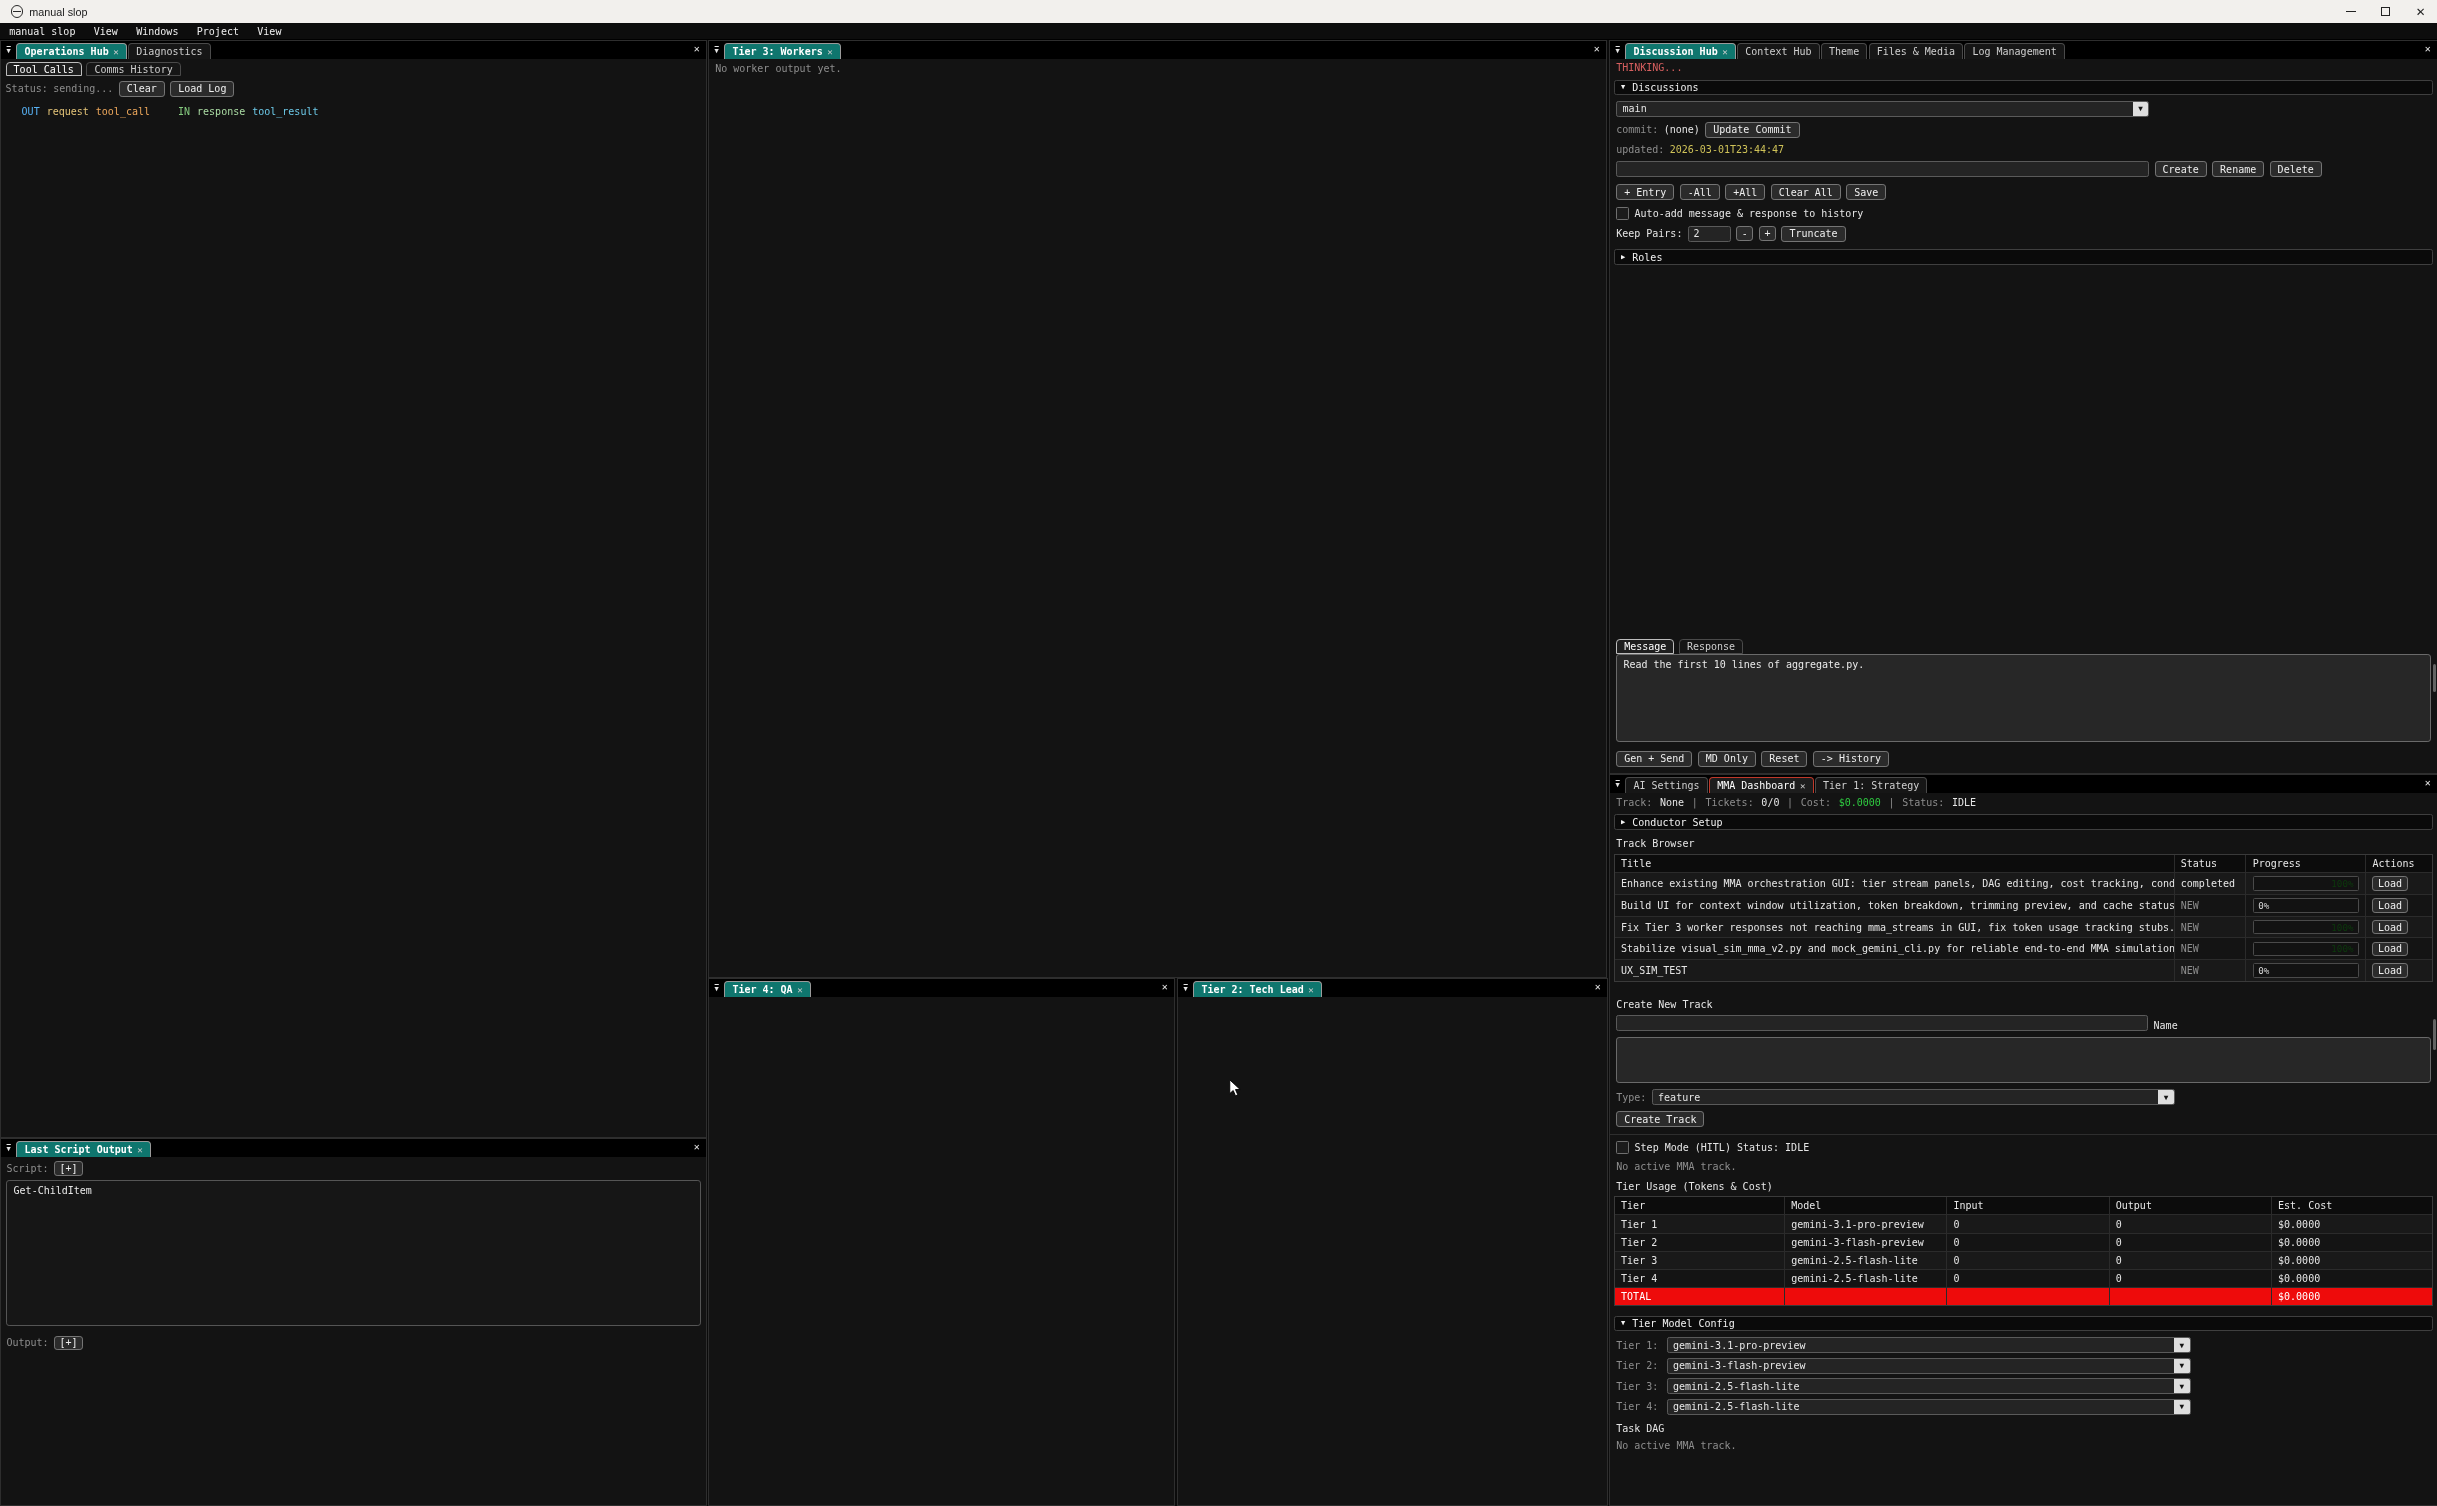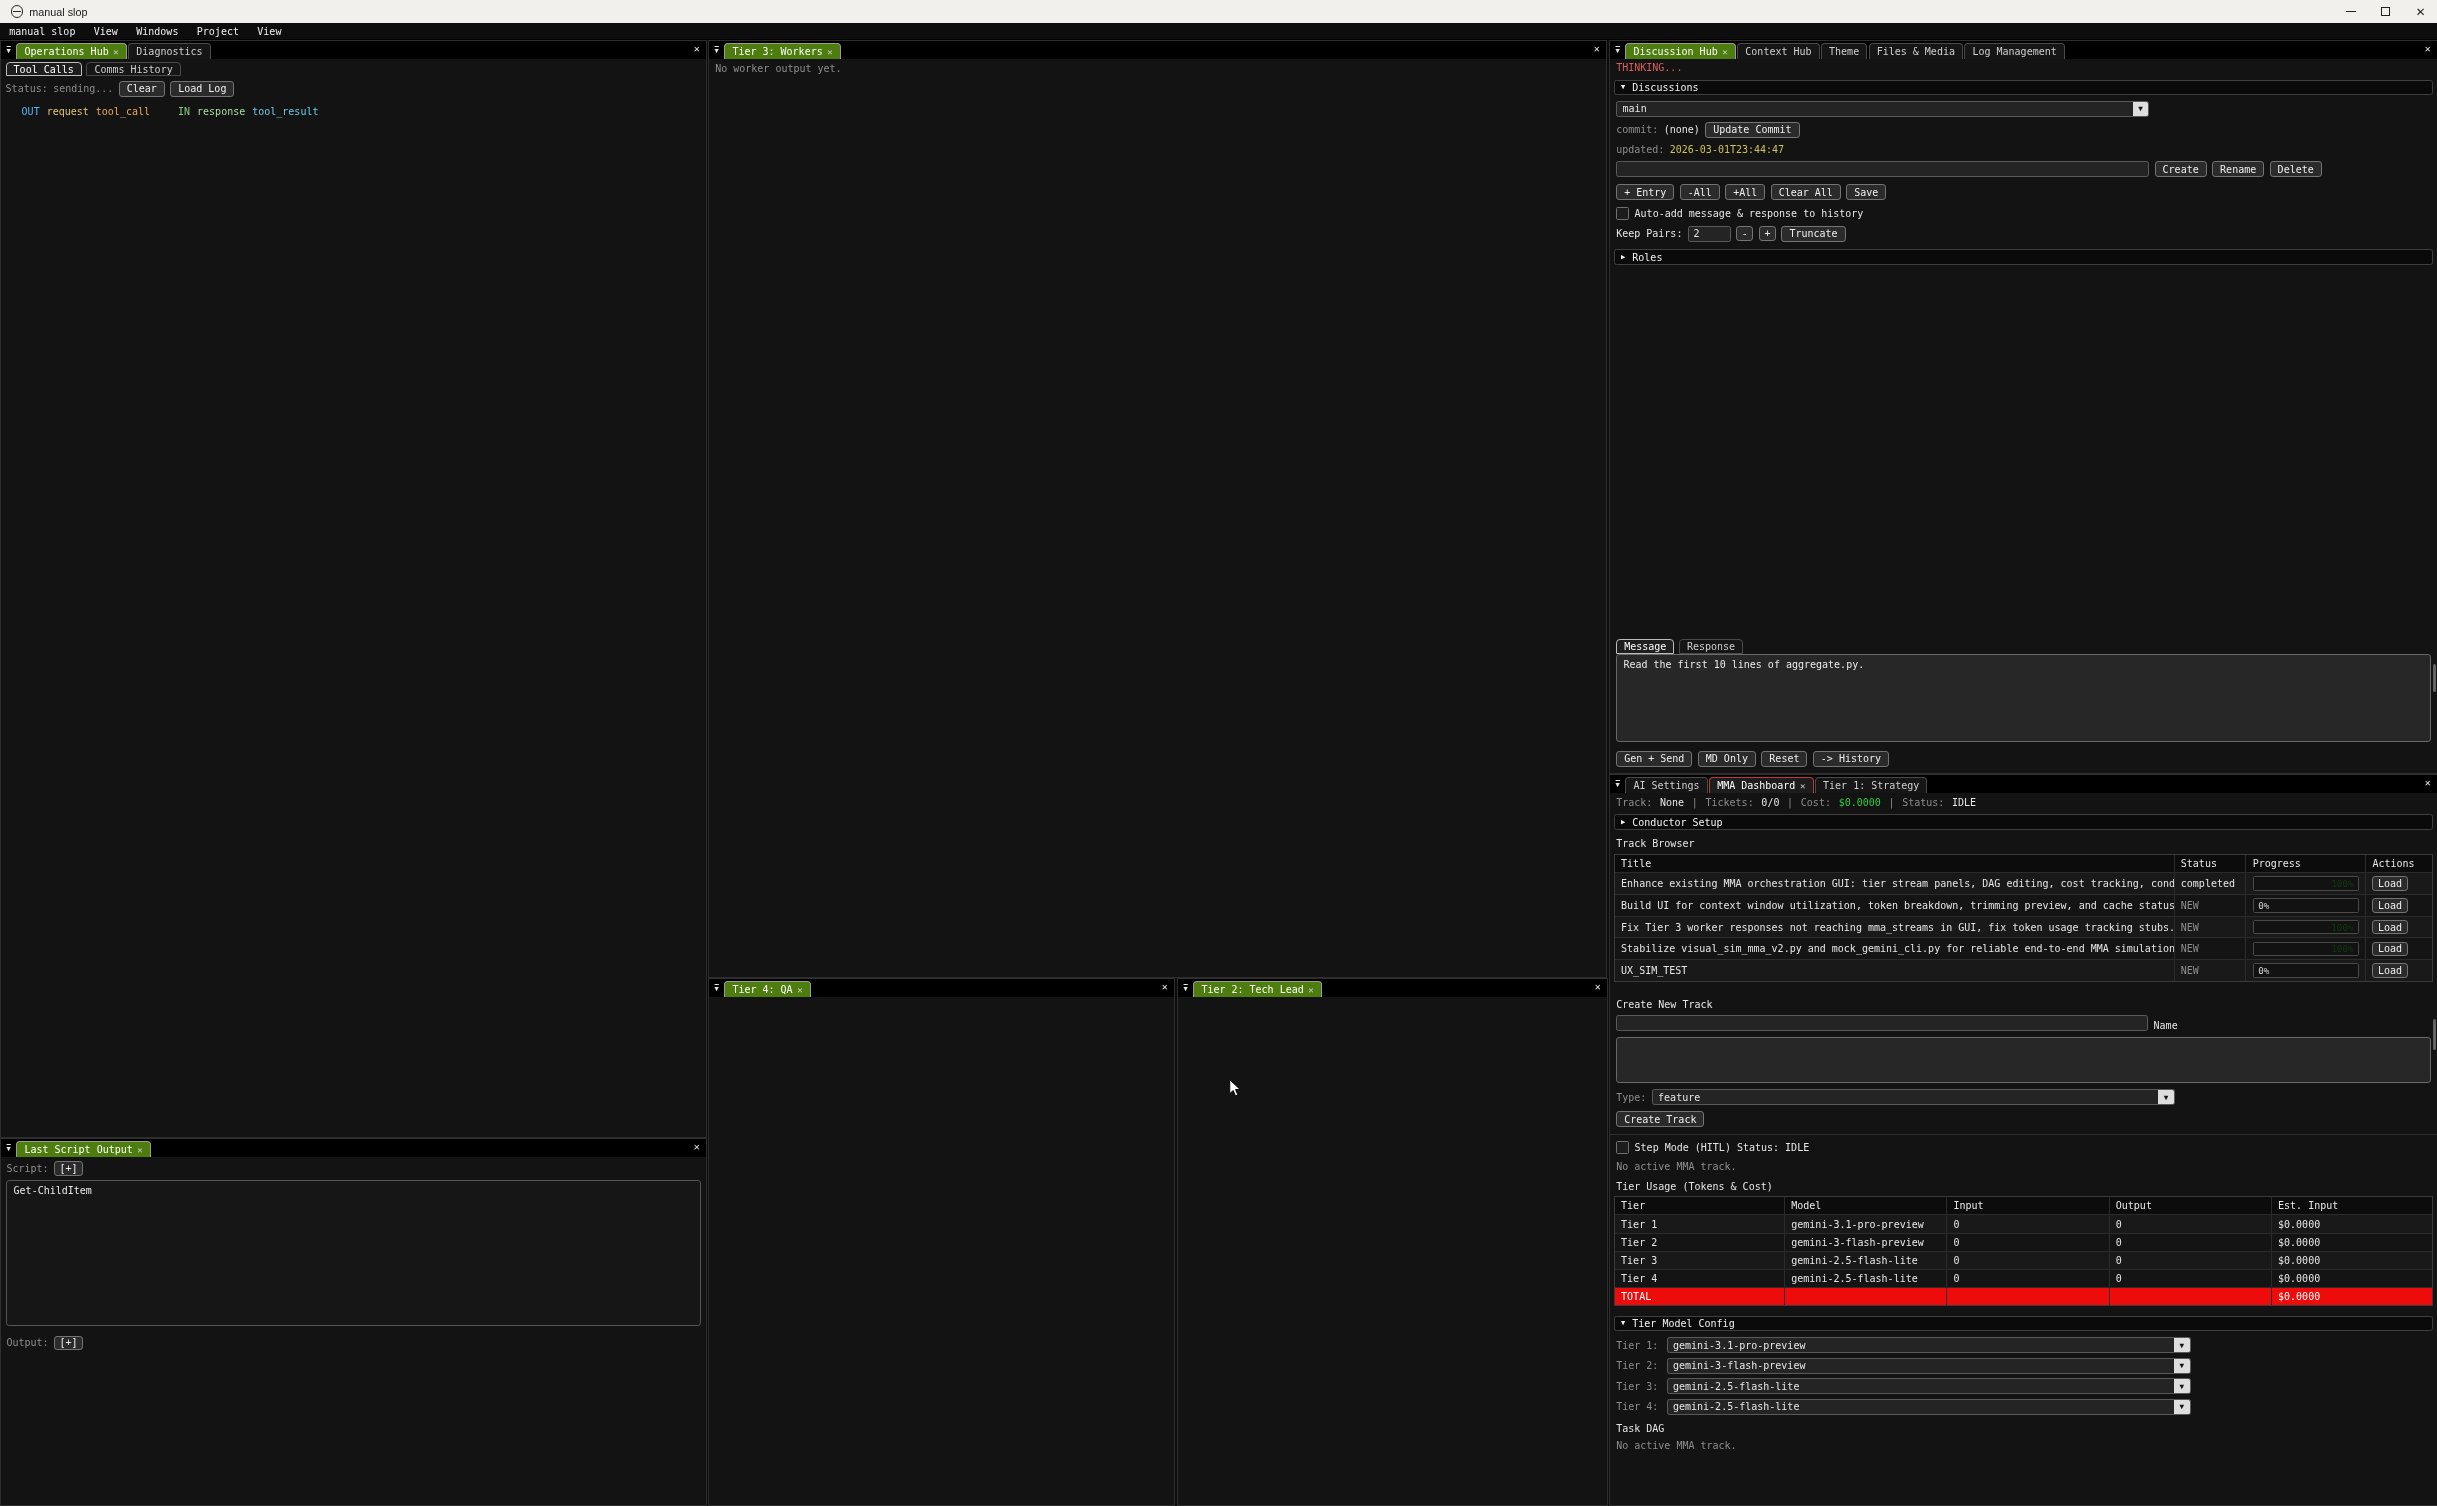--- a/index.html
+++ b/index.html
@@ -21,21 +21,21 @@
     display:flex; align-items:center; color:#efefef; border-bottom:0.8px solid #000; }
   .menuitem { padding:0 9.2px; height:100%; display:flex; align-items:center; }
 
   
   .panel { position:absolute; background:#131313; border:0.8px solid #2e2e2e; }
   .tabbar { height:17.7px; background:#000; display:flex; align-items:flex-end; position:relative; }
   .dockcaret { width:15.4px; height:14px; display:flex; align-items:center; justify-content:center;
     color:#e6e6e6; font-size:7px; text-decoration:overline; margin-bottom:0.8px; }
   .tab { height:15.4px; display:flex; align-items:center; gap:4.6px; padding:0 7px; margin-right:1.5px;
     background:#161616; border:0.8px solid #4a4a4a; border-bottom:none; border-radius:3.9px 3.9px 0 0; color:#cfcfcf; white-space:nowrap; }
-  .tab.active { border-color:#9a9a9a; background:#4d7c0f; color:#ffffff; }
+  .tab.active { border-color:#9a9a9a; background:#0f766e; color:#ffffff;font-weight:bold; }
   .tab.active-red { border-color:#c0392b; background:#1d1d1d; color:#ffffff; }
   .tab .x { font-size:9.2px; color:#cfcfcf; }
   .tabbar .panelx { position:absolute; right:6.2px; top:2.3px; color:#e6e6e6; font-size:10px; }
 
   .content { position:relative; width:100%; height:calc(100% - 17.7px); display:flex; flex-direction:column; }
 
   
   .btn { display:inline-flex; align-items:center; justify-content:center; background:#2b2b2b;
     border:0.8px solid #757575; border-radius:3.1px; color:#efefef; padding:1.5px 7px; white-space:nowrap; }
   .btn.small { padding:0.8px 4.6px; }
@@ -377,21 +377,21 @@
     <div style="padding:0 6.2px; margin-top:8.5px;">
       <span>Tier Usage (Tokens &amp; Cost)</span>
     </div>
 
     <div class="tbl" style="margin-top:4.6px;">
       <div class="trow head">
         <span class="tcell" style="width:170px;">Tier</span>
         <span class="tcell" style="width:163px;">Model</span>
         <span class="tcell" style="width:163px;">Input</span>
         <span class="tcell" style="width:163px;">Output</span>
-        <span class="tcell" style="width:162px;">Est. Input</span>
+        <span class="tcell" style="width:162px;">Est. Cost</span>
       </div>
       <div class="trow odd">
         <span class="tcell" style="width:170px;">Tier 1</span>
         <span class="tcell" style="width:163px;">gemini-3.1-pro-preview</span>
         <span class="tcell" style="width:163px;">0</span>
         <span class="tcell" style="width:163px;">0</span>
         <span class="tcell" style="width:162px;">$0.0000</span>
       </div>
       <div class="trow even">
         <span class="tcell" style="width:170px;">Tier 2</span>

